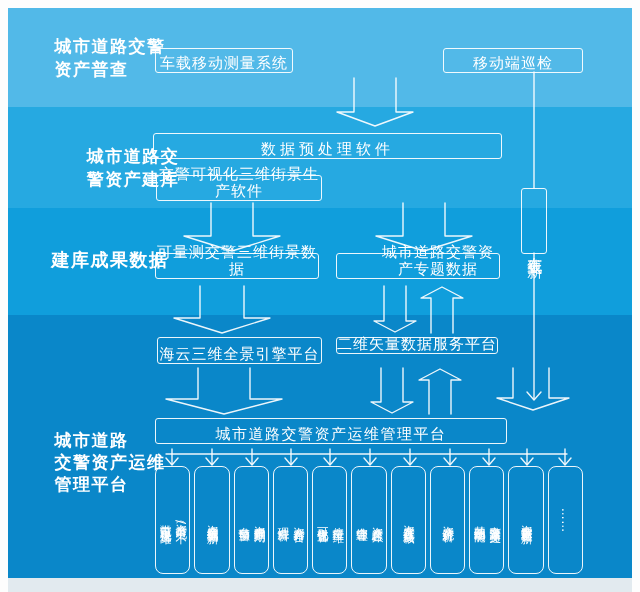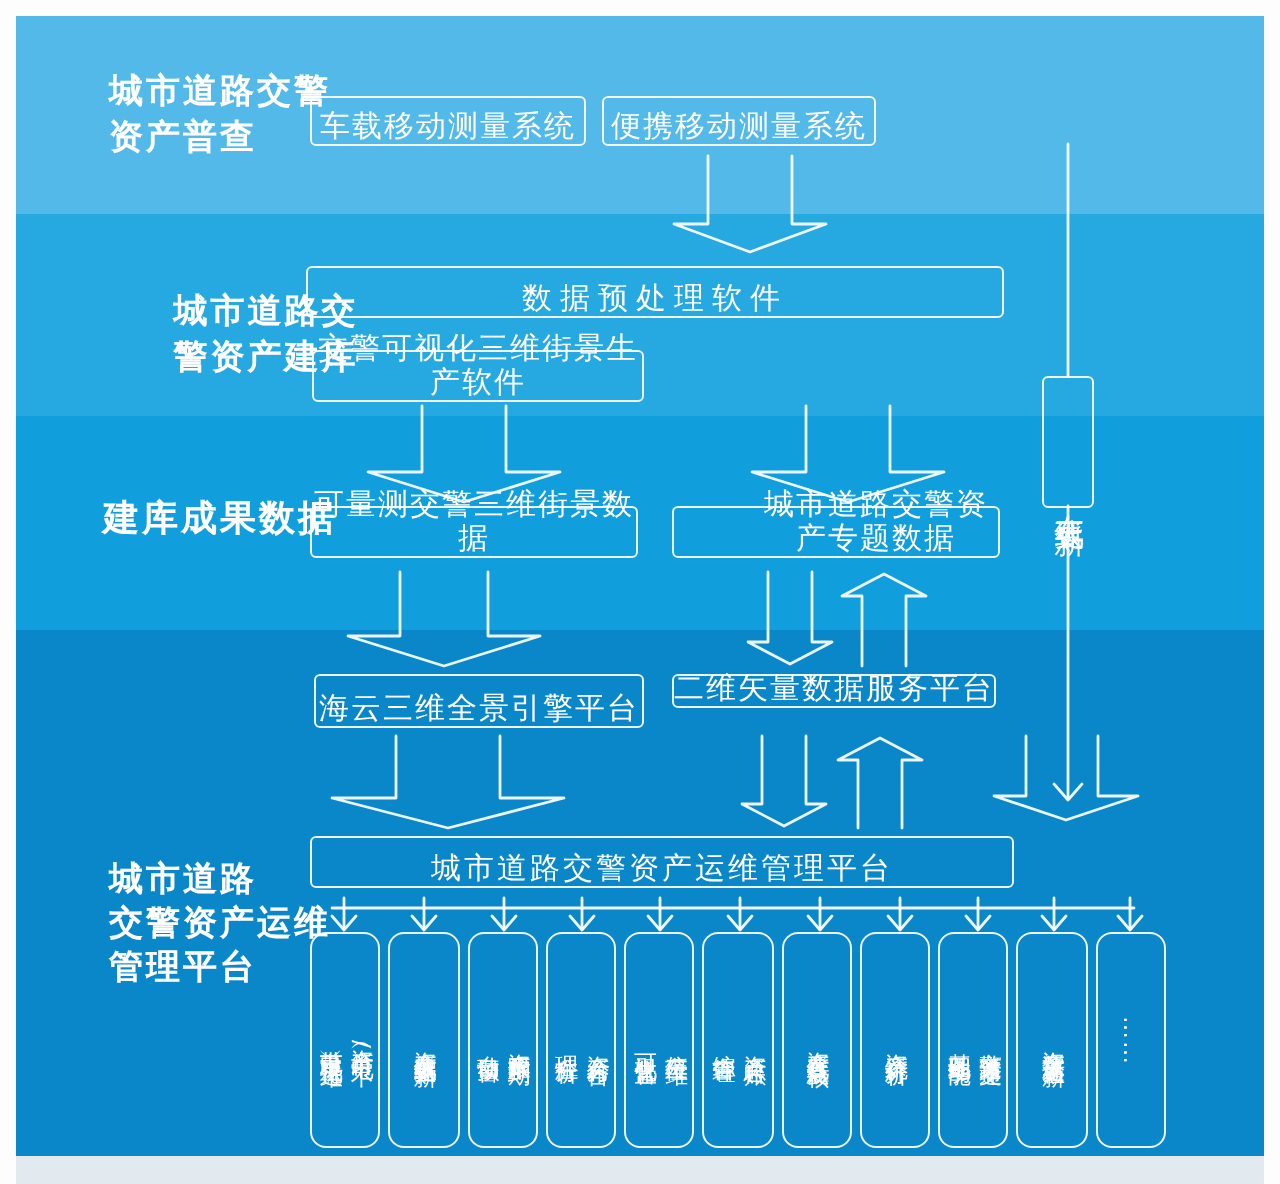--- a/index.html
+++ b/index.html
@@ -80,22 +80,22 @@
   <div class="lbl" style="top:117px;height:101px;margin-left:23px;">城市道路交
 警资产建库</div>
   <div class="lbl big" style="top:208px;height:107px;">建库成果数据</div>
   <div class="lbl" style="top:400px;height:124px;">城市道路
 交警资产运维
 管理平台</div>
 
   <div class="bx" style="left:155px;top:48px;width:138px;height:25px;">
       <span>车载移动测量系统</span>
     </div>
-  <div class="bx" style="left:301px;top:48px;width:137px;height:25px;">
-      <span>便携移动测量系统</span>
+  <div class="bx" style="left:443px;top:48px;width:140px;height:25px;">
+      <span>移动端巡检</span>
     </div>
 
   <div class="bx spread" style="left:153px;top:133px;width:349px;height:26px;">
       <span>数据预处理软件</span>
     </div>
   <div class="bx" style="left:156px;top:175px;width:166px;height:26px;">
       <span>交警可视化三维街景生产软件</span>
     </div>
   <div class="bx vtext" style="left:521px;top:188px;width:26px;height:66px;">
       <span>在线更新</span>

